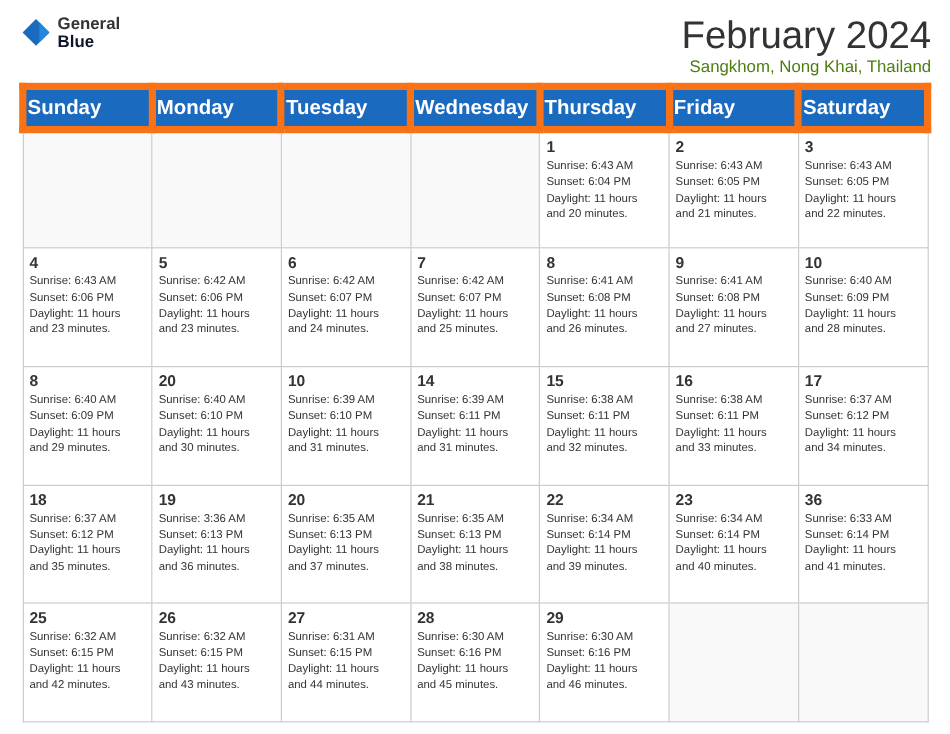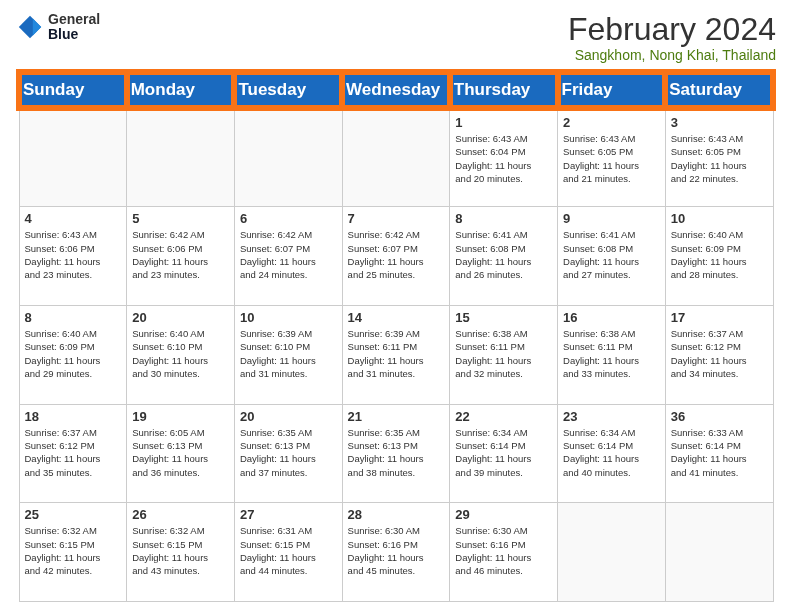--- a/index.html
+++ b/index.html
@@ -265,21 +265,21 @@
         <tr>
           <td>
             <span class="day-number">18</span>
             <div class="day-info" style="white-space: pre-line;">Sunrise: 6:37 AM
 Sunset: 6:12 PM
 Daylight: 11 hours
 and 35 minutes.</div>
           </td>
           <td>
             <span class="day-number">19</span>
-            <div class="day-info" style="white-space: pre-line;">Sunrise: 6:05 AM
+            <div class="day-info" style="white-space: pre-line;">Sunrise: 3:36 AM
 Sunset: 6:13 PM
 Daylight: 11 hours
 and 36 minutes.</div>
           </td>
           <td>
             <span class="day-number">20</span>
             <div class="day-info" style="white-space: pre-line;">Sunrise: 6:35 AM
 Sunset: 6:13 PM
 Daylight: 11 hours
 and 37 minutes.</div>

